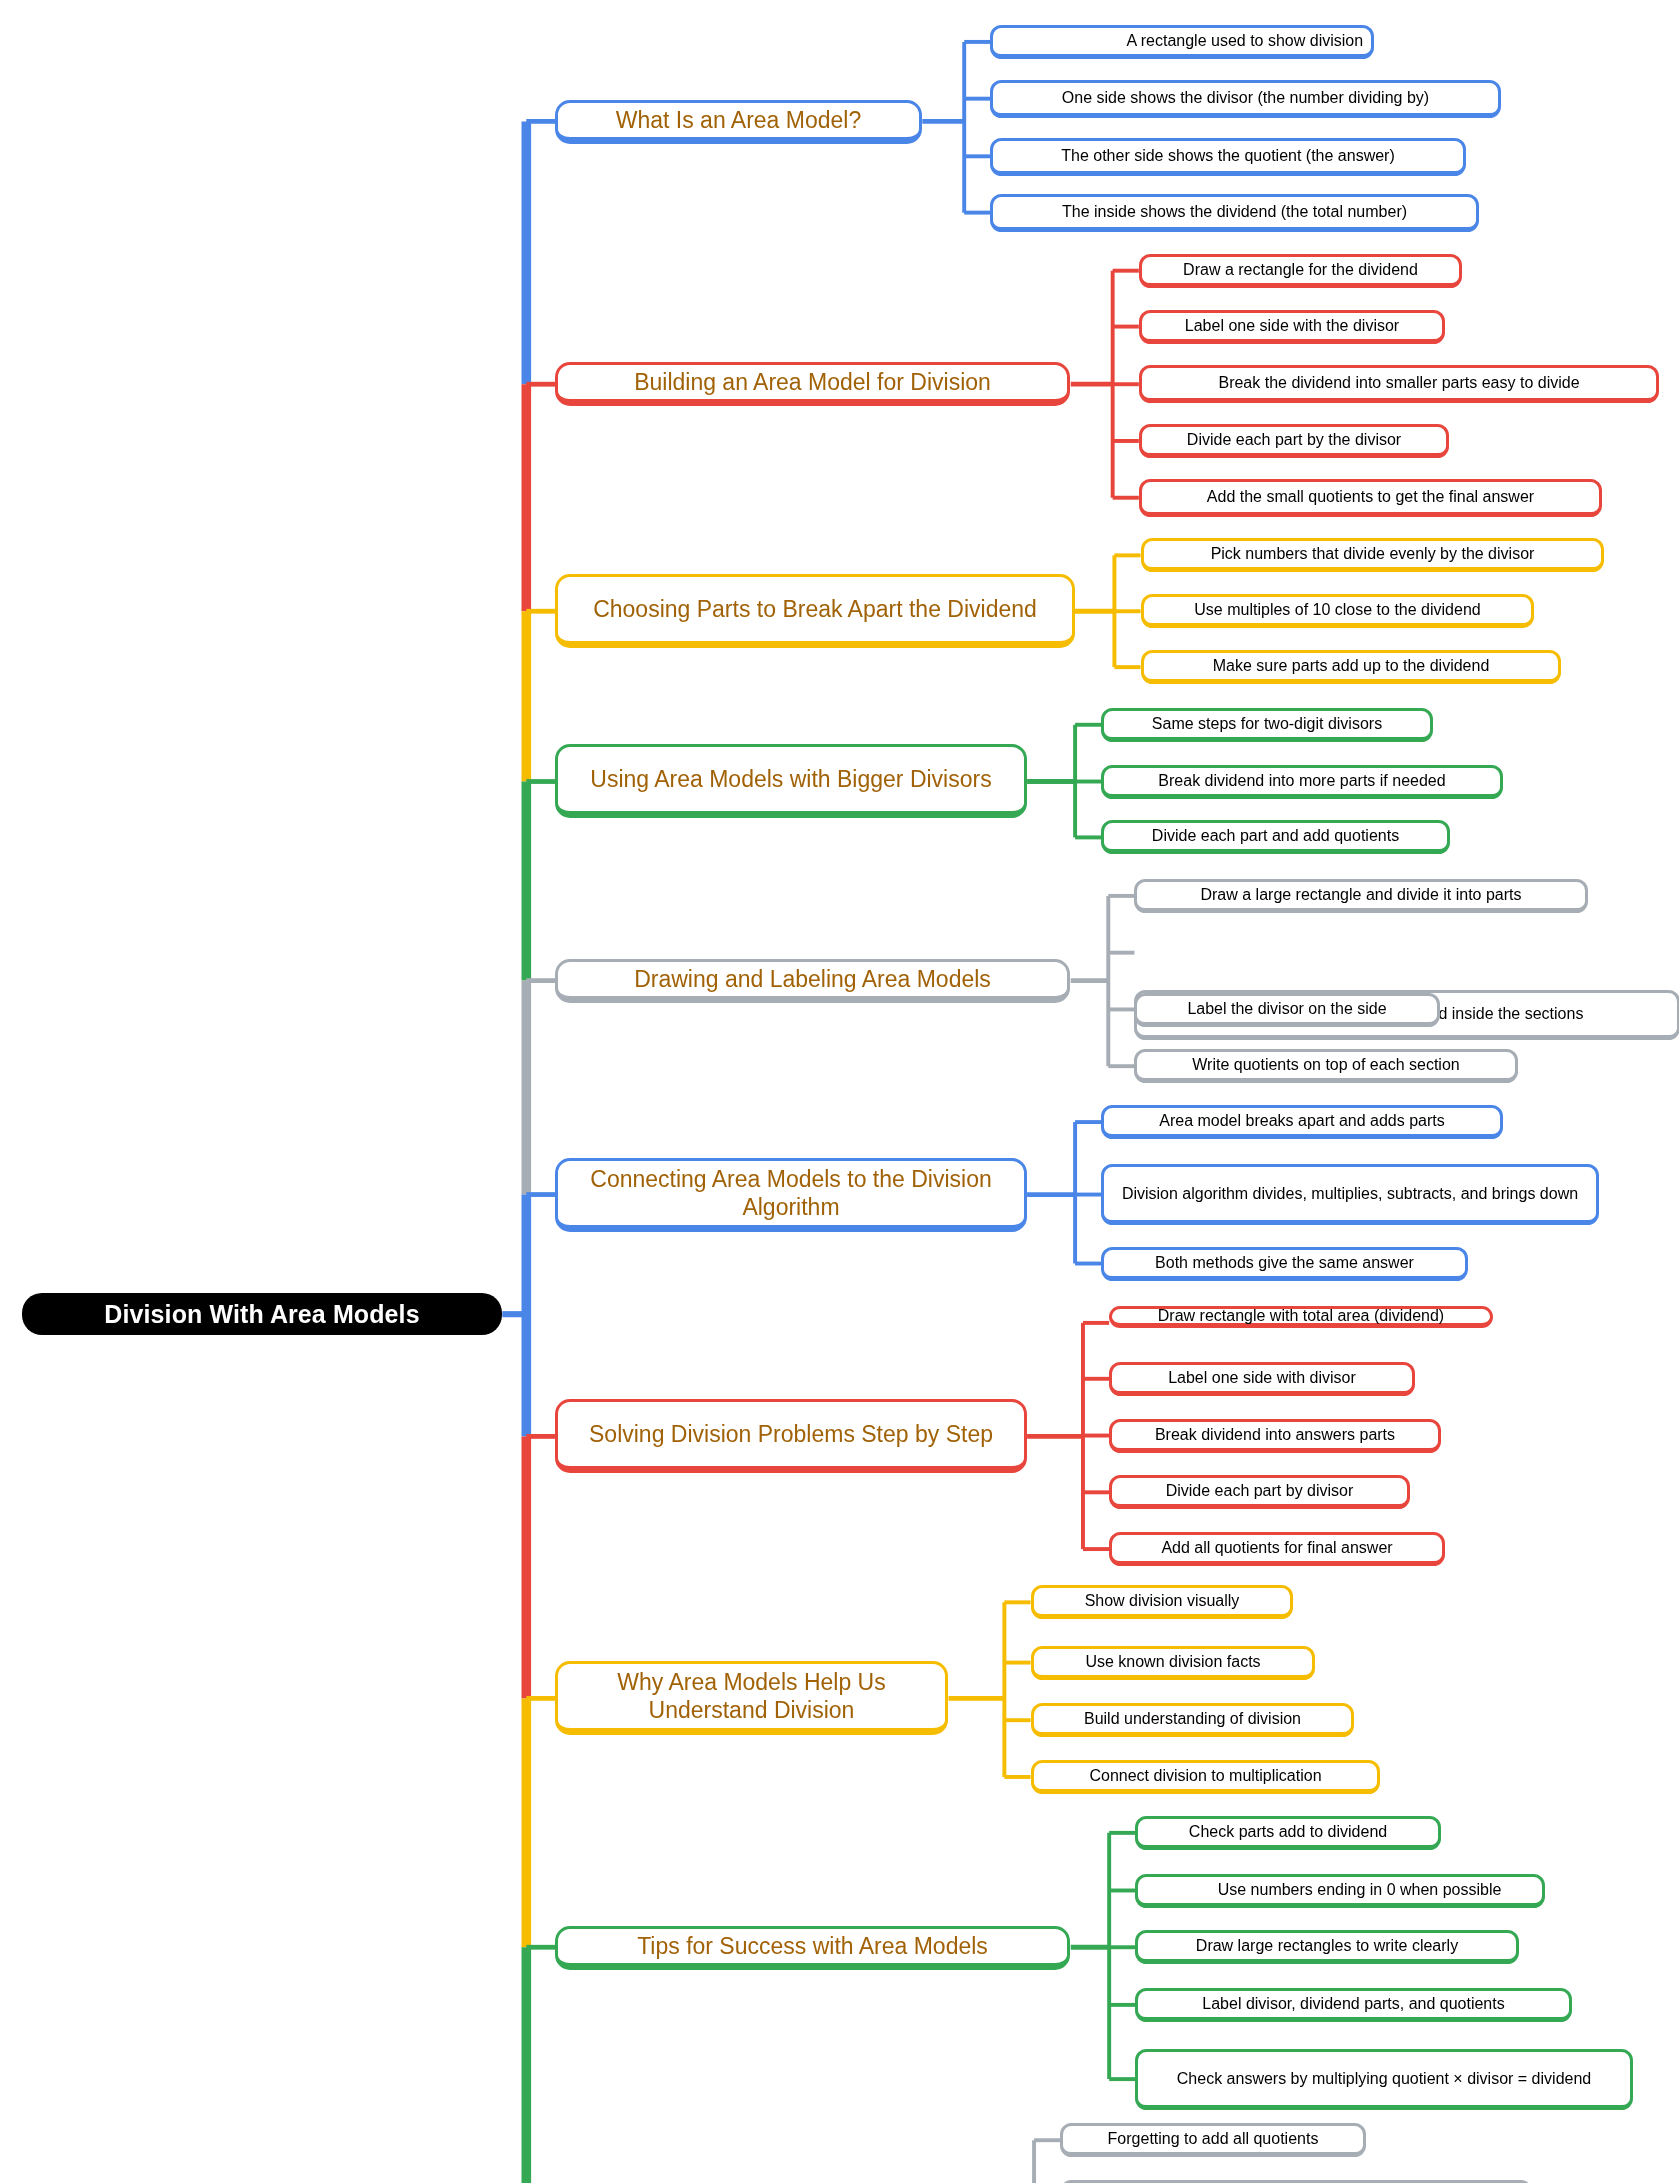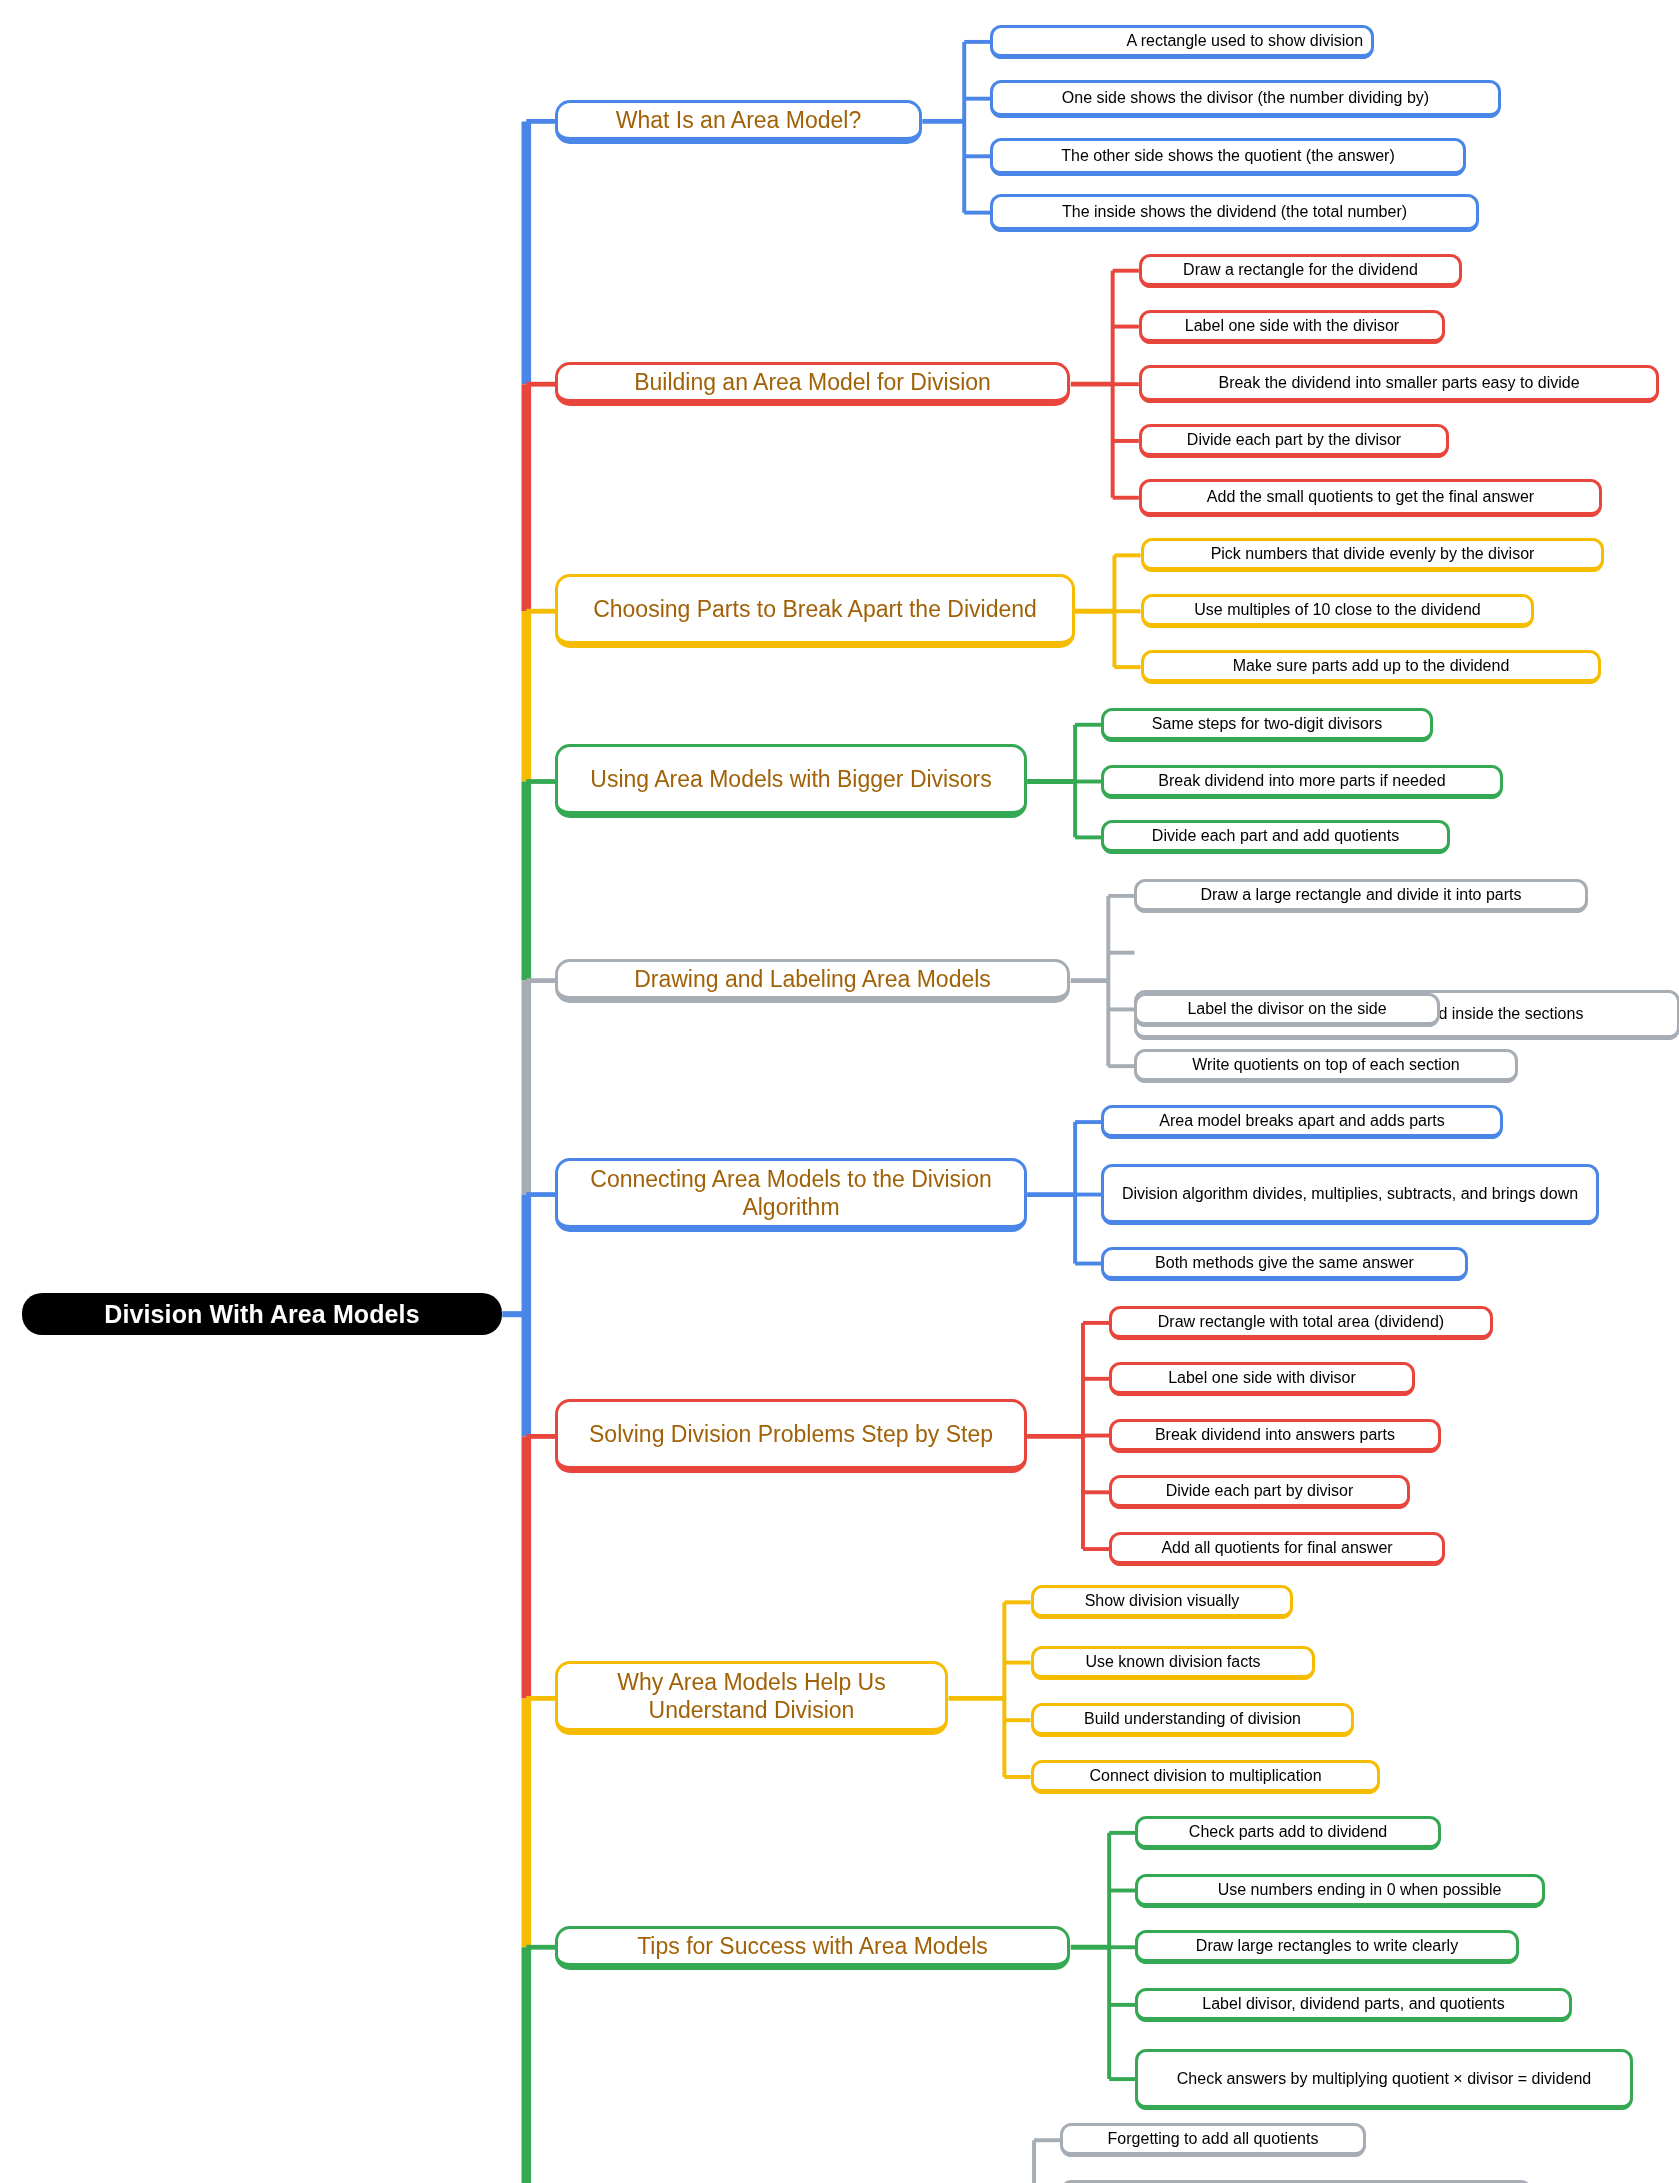--- a/index.html
+++ b/index.html
@@ -154,21 +154,21 @@
       </div>
       <div class="node branch wide-shadow" style="left: 555px; top: 574px; width: 520px; height: 74px; border-color: rgb(245, 188, 0);">
         <span>Choosing Parts to Break Apart the Dividend</span>
       </div>
       <div class="node leaf wide-shadow" style="left: 1141px; top: 538px; width: 463px; height: 34px; border-color: rgb(245, 188, 0);">
         <span>Pick numbers that divide evenly by the divisor</span>
       </div>
       <div class="node leaf wide-shadow" style="left: 1141px; top: 594px; width: 393px; height: 34px; border-color: rgb(245, 188, 0);">
         <span>Use multiples of 10 close to the dividend</span>
       </div>
-      <div class="node leaf wide-shadow" style="left: 1141px; top: 650px; width: 460px; height: 34px; border-color: rgb(245, 188, 0);">
+      <div class="node leaf wide-shadow" style="left: 1141px; top: 650px; width: 420px; height: 34px; border-color: rgb(245, 188, 0);">
         <span>Make sure parts add up to the dividend</span>
       </div>
       <div class="node branch wide-shadow" style="left: 555px; top: 744px; width: 472px; height: 74px; border-color: rgb(52, 168, 83);">
         <span>Using Area Models with Bigger Divisors</span>
       </div>
       <div class="node leaf wide-shadow" style="left: 1101px; top: 708px; width: 332px; height: 34px; border-color: rgb(52, 168, 83);">
         <span>Same steps for two-digit divisors</span>
       </div>
       <div class="node leaf wide-shadow" style="left: 1101px; top: 765px; width: 402px; height: 34px; border-color: rgb(52, 168, 83);">
         <span>Break dividend into more parts if needed</span>
@@ -199,21 +199,21 @@
       </div>
       <div class="node leaf wide-shadow" style="left: 1101px; top: 1164px; width: 498px; height: 61px; border-color: rgb(74, 134, 232);">
         <span>Division algorithm divides, multiplies, subtracts, and brings down</span>
       </div>
       <div class="node leaf wide-shadow" style="left: 1101px; top: 1247px; width: 367px; height: 34px; border-color: rgb(74, 134, 232);">
         <span>Both methods give the same answer</span>
       </div>
       <div class="node branch wide-shadow" style="left: 555px; top: 1399px; width: 472px; height: 74px; border-color: rgb(232, 69, 60);">
         <span>Solving Division Problems Step by Step</span>
       </div>
-      <div class="node leaf wide-shadow" style="left: 1109px; top: 1306px; width: 384px; height: 34px; border-color: rgb(232, 69, 60); align-items: center;">
+      <div class="node leaf wide-shadow" style="left: 1109px; top: 1306px; width: 384px; height: 22px; border-color: rgb(232, 69, 60); align-items: center;">
         <span>Draw rectangle with total area (dividend)</span>
       </div>
       <div class="node leaf wide-shadow" style="left: 1109px; top: 1362px; width: 306px; height: 34px; border-color: rgb(232, 69, 60);">
         <span>Label one side with divisor</span>
       </div>
       <div class="node leaf wide-shadow" style="left: 1109px; top: 1419px; width: 332px; height: 34px; border-color: rgb(232, 69, 60);">
         <span>Break dividend into answers parts</span>
       </div>
       <div class="node leaf wide-shadow" style="left: 1109px; top: 1475px; width: 301px; height: 34px; border-color: rgb(232, 69, 60);">
         <span>Divide each part by divisor</span>

